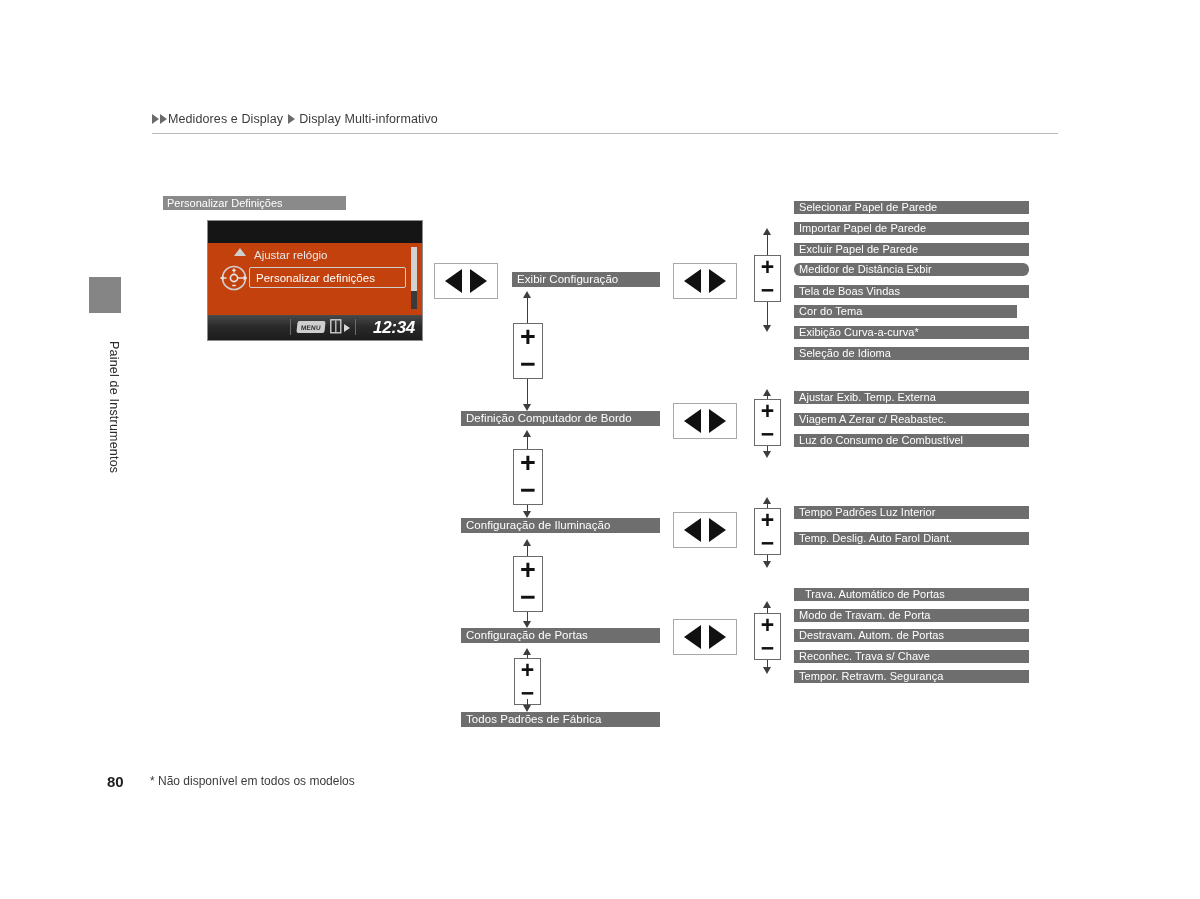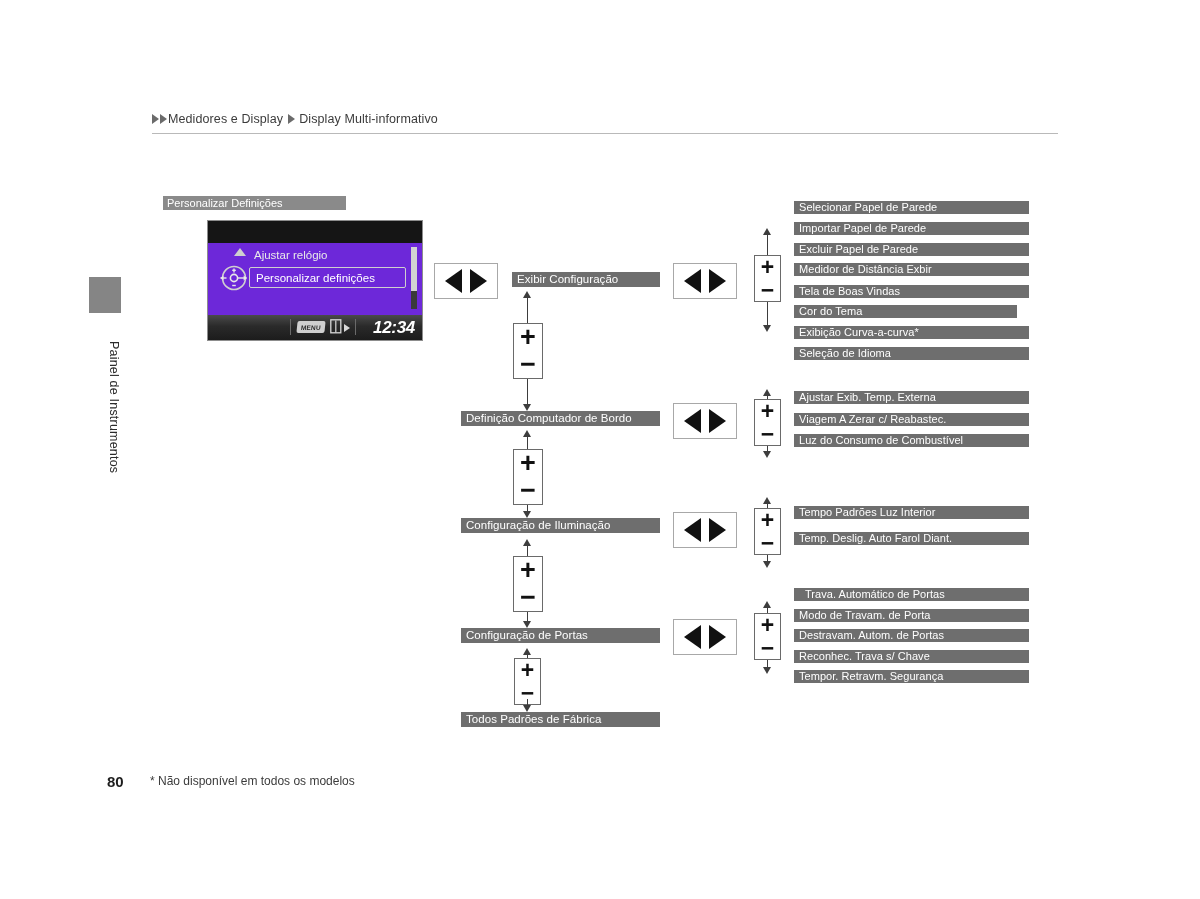--- a/index.html
+++ b/index.html
@@ -134,21 +134,21 @@
     color: #ffffff;
     font-size: 13.5px;
     letter-spacing: .2px;
     text-shadow: 0 1px 1px rgba(0,0,0,.55);
   }
   #ip-body {
     position: absolute;
     left: 0; top: 22px;
     width: 100%;
     height: 72px;
-    background: #6d28d9;
+    background: #c2410c;
   }
   .ip-row {
     position: absolute;
     color: #e9e9e9;
     font-size: 11.5px;
     white-space: nowrap;
   }
   #ip-row-clock { left: 46px; top: 6px; }
   #ip-row-custom-box {
     position: absolute;
@@ -467,21 +467,21 @@
 <div class="pm-pad pm-small" style="left:754px; top:255px;">
   <span class="plus">+</span>
   <span class="minus">−</span>
 </div>
 <div class="vline" style="left:767px; top:302px; height:23px;"></div>
 <div class="arrowhead-down" style="left:763px; top:325px;"></div>
 
 <div class="bar right-item" style="left:794px; top:201px; width:235px;">Selecionar Papel de Parede</div>
 <div class="bar right-item" style="left:794px; top:222px; width:235px;">Importar Papel de Parede</div>
 <div class="bar right-item" style="left:794px; top:243px; width:235px;">Excluir Papel de Parede</div>
-<div class="bar right-item" style="left:794px; top:263px; width:235px;">Medidor de Distância Exbir</div>
+<div class="bar right-item" style="left:794px; top:263px; width:235px;border-radius:6px;">Medidor de Distância Exbir</div>
 <div class="bar right-item" style="left:794px; top:285px; width:235px;">Tela de Boas Vindas</div>
 <div class="bar right-item" style="left:794px; top:305px; width:223px;">Cor do Tema</div>
 <div class="bar right-item" style="left:794px; top:326px; width:235px;">Exibição Curva-a-curva*</div>
 <div class="bar right-item" style="left:794px; top:347px; width:235px;">Seleção de Idioma</div>
 
 <div class="lr-pad" style="left:673px; top:403px;">
   <span class="tri-left"></span>
   <span class="tri-right"></span>
 </div>
 <div class="arrowhead-up" style="left:763px; top:389px;"></div>

